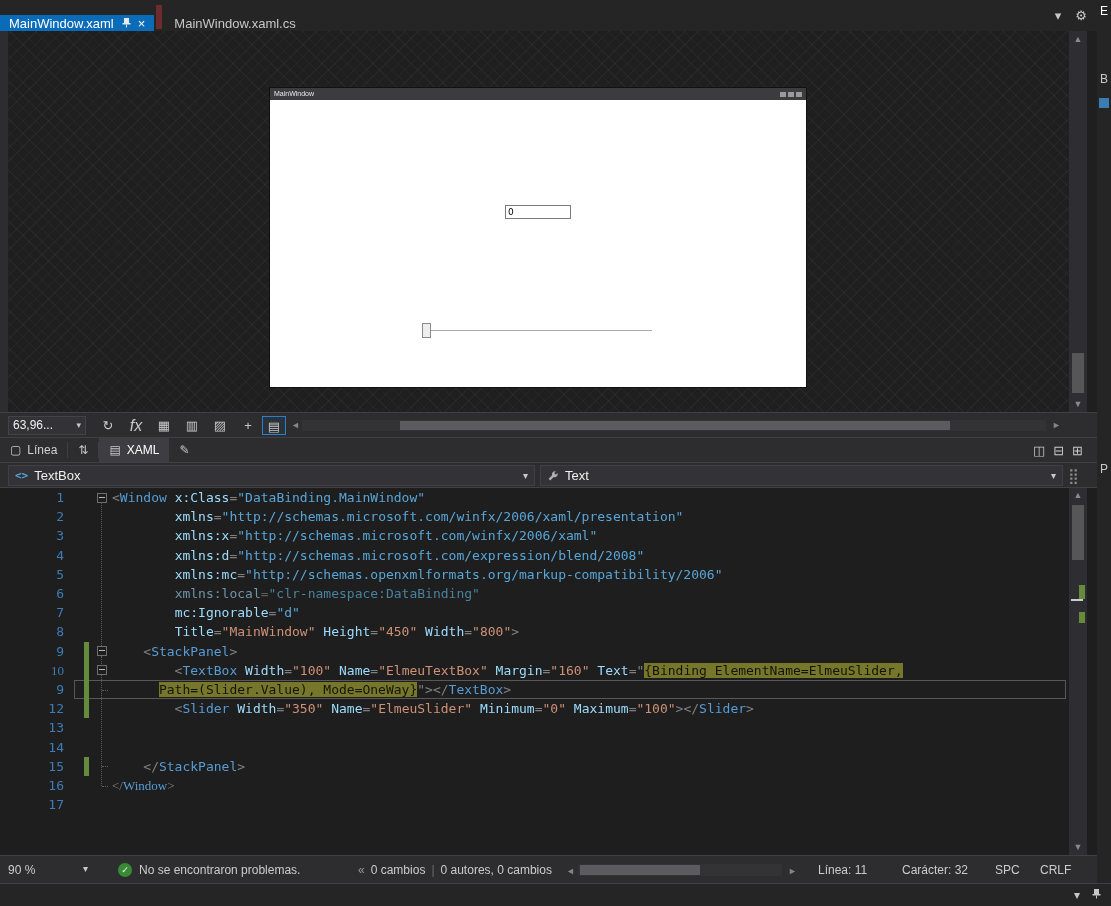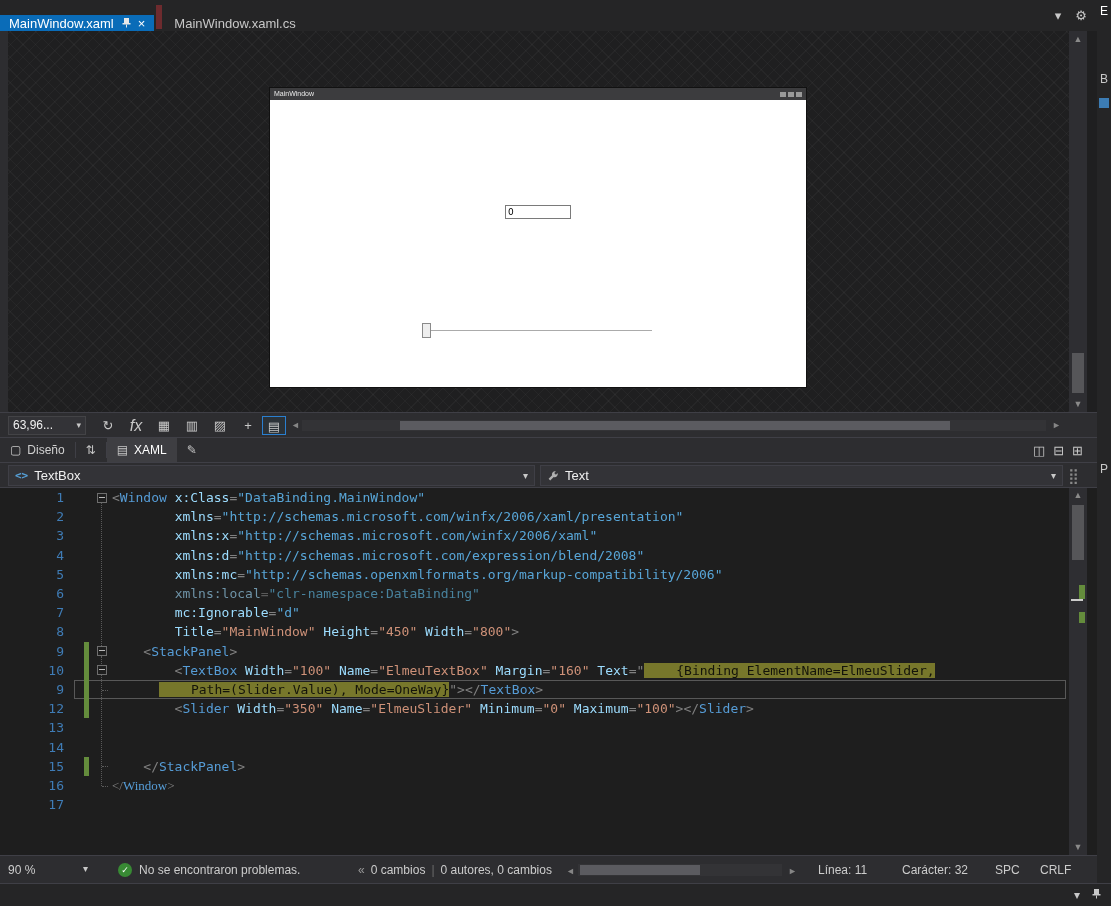--- a/index.html
+++ b/index.html
@@ -69,21 +69,21 @@
   .fold-box{position:absolute;left:97px;width:10px;height:10px;border:1px solid #6e6e6e;background:#1e1e1e;z-index:4;}
   .fold-box::after{content:"";position:absolute;left:1px;right:1px;top:3px;border-top:1px solid #b8b8b8;}
   .fold-line{position:absolute;left:101px;width:0;border-left:1px dotted #5a5a5a;z-index:2;}
   .fold-tick{position:absolute;left:102px;width:6px;border-top:1px dotted #5a5a5a;z-index:2;}
   .cur-line{position:absolute;left:74px;width:992px;height:19px;border:1px solid #585858;z-index:1;}
   .c-g{color:#808080;} .c-gd{color:#5a5a5a;}
   .c-t{color:#569cd6;}
   .c-a{color:#9cdcfe;} .c-ad{color:#6f94a8;}
   .c-s{color:#58a6d8;} .c-sd{color:#48829d;}
   .c-v{color:#ce9178;}
-  .c-h{background:#77772b;color:#14140a;padding-left:32px;}
+  .c-h{background:#77772b;color:#14140a;}
   .vscroll{position:absolute;left:1069px;top:0;width:18px;height:367px;background:#2e2e32;}
   .vscroll .arr{position:absolute;left:0;width:18px;height:15px;color:#8a8a8a;font-size:9px;text-align:center;line-height:15px;}
   .vscroll .thumb{position:absolute;left:3px;top:17px;width:12px;height:55px;background:#565659;}
   .smark-g{position:absolute;left:10px;width:6px;background:#648c3c;}
   .smark-w{position:absolute;left:2px;width:12px;height:2px;background:#cccccc;}
 
   
   .statusrow{position:absolute;left:0;top:855px;width:1097px;height:28px;background:#2d2d30;border-top:1px solid #3f3f46;font-size:12px;color:#cccccc;}
   .st{position:absolute;top:7px;white-space:nowrap;}
   .check-circle{display:inline-flex;width:14px;height:14px;border-radius:50%;background:#388a34;color:#fff;font-size:9px;align-items:center;justify-content:center;}
@@ -170,21 +170,21 @@
     <div class="dt-arrow" style="left:291px;">◄</div>
     <div class="dt-track">
       <div class="dt-thumb"></div>
     </div>
     <div class="dt-arrow" style="left:1052px;">►</div>
   </div>
 
   <div class="viewbar">
     <div class="vb-tab">
       <span class="vb-icon">▢</span>
-      <span>Diseño</span>
+      <span>Línea</span>
     </div>
     <div class="vb-sep"></div>
     <div class="vb-tab">
       <span class="vb-icon">⇅</span>
     </div>
     <div class="vb-sep"></div>
     <div class="vb-tab active">
       <span class="vb-icon">▤</span>
       <span>XAML</span>
     </div>
@@ -221,21 +221,21 @@
     <div>
         <div class="ln" style="top: 0px;">1</div>
         <div class="ln" style="top: 19.2px;">2</div>
         <div class="ln" style="top: 38.4px;">3</div>
         <div class="ln" style="top: 57.6px;">4</div>
         <div class="ln" style="top: 76.8px;">5</div>
         <div class="ln" style="top: 96px;">6</div>
         <div class="ln" style="top: 115.2px;">7</div>
         <div class="ln" style="top: 134.4px;">8</div>
         <div class="ln" style="top: 153.6px;">9</div>
-        <div class="ln" style="top: 172.8px;">10</div>
+        <div class="ln" style="top: 172.8px; font-family: Liberation Serif, serif;">10</div>
         <div class="ln" style="top: 192px;">9</div>
         <div class="ln" style="top: 211.2px;">12</div>
         <div class="ln" style="top: 230.4px;">13</div>
         <div class="ln" style="top: 249.6px;">14</div>
         <div class="ln" style="top: 268.8px;">15</div>
         <div class="ln" style="top: 288px;">16</div>
         <div class="ln" style="top: 307.2px;">17</div>
       </div>
     <div>
         <div class="chbar" style="top: 153.6px;"></div>

